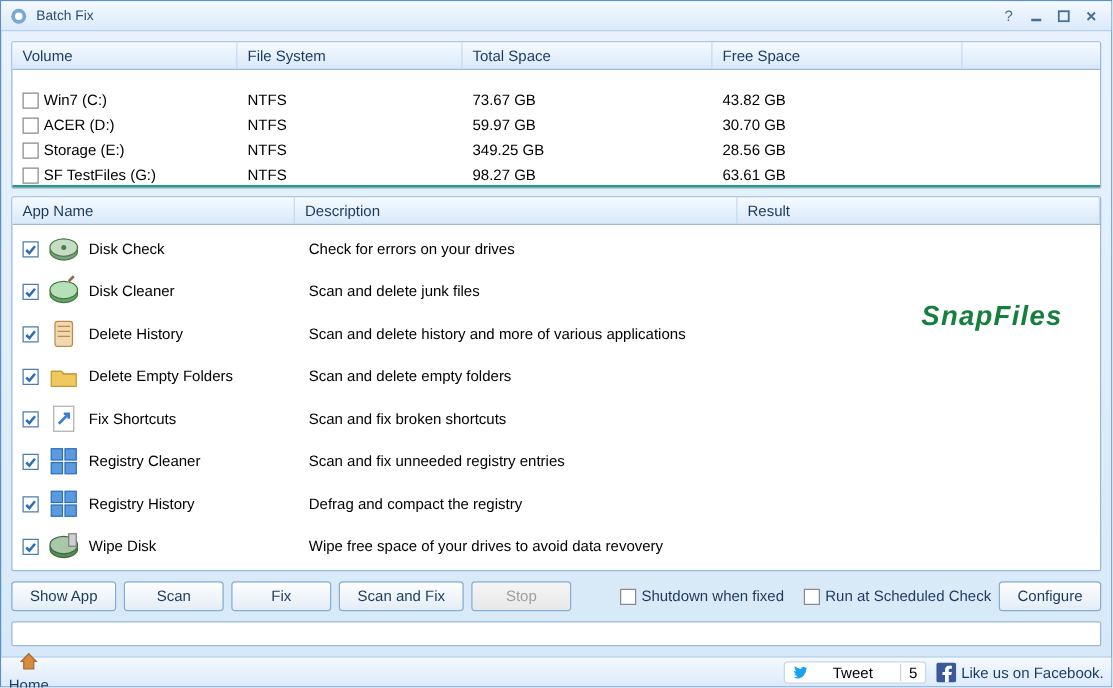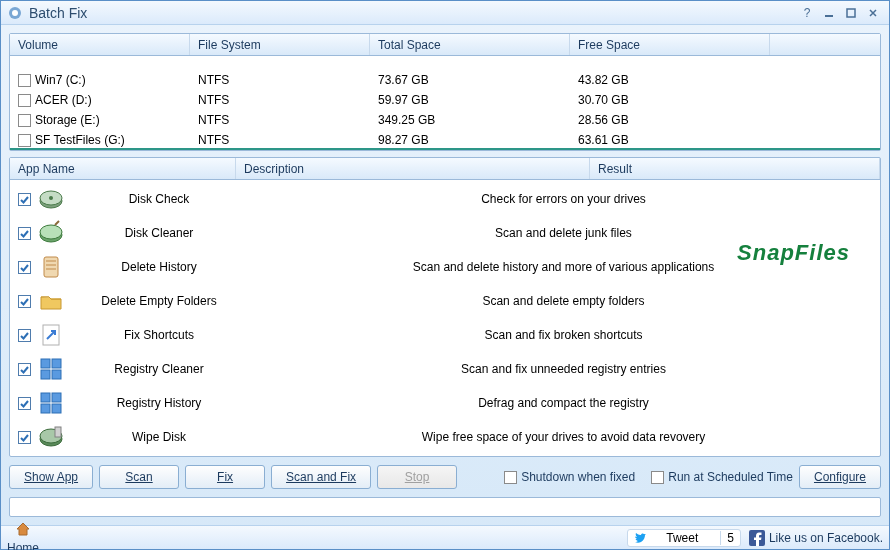--- a/index.html
+++ b/index.html
@@ -2,26 +2,26 @@
 <html><head>
 <meta charset="utf-8">
 <style>
 * { margin: 0; padding: 0; box-sizing: border-box; font-family: "Segoe UI", Tahoma, sans-serif; font-size: 12px; }
 body { width: 890px; height: 550px; overflow: hidden; background: #fff; }
 
 .window { width: 890px; height: 550px; border: 1px solid #5a8fc7; display: flex; flex-direction: column; background: linear-gradient(#eaf3fc, #d6e8f8); }
 
 .titlebar { height: 28px; display: flex; align-items: center; padding: 0 6px; background: linear-gradient(#f4f9fe, #dbeafb); border-bottom: 1px solid #b7d2ed; }
 .titlebar .app-icon { width: 16px; height: 16px; margin-right: 6px; }
-.titlebar .title { flex: 1; color: #2d4d6f; font-size: 14px; }
+.titlebar .title { flex: 1; color: #2d4d6f; font-size: 11px; }
 .titlebar .win-btn { width: 20px; height: 16px; margin-left: 2px; display: flex; align-items: center; justify-content: center; color: #4a6f96; cursor: pointer; }
 
 .content { flex: 1; padding: 8px; display: flex; flex-direction: column; gap: 6px; }
 
-.panel { border: 1px solid #9bb9d9; background: #fff; border-radius: 2px; text-align: center; }
+.panel { border: 1px solid #9bb9d9; background: #fff; border-radius: 2px; }
 
 .col-header { display: flex; background: linear-gradient(#f5faff, #d9e9f9); border-bottom: 1px solid #9bb9d9; height: 22px; align-items: center; }
 .col-header .col { padding: 0 8px; color: #1c3a5e; border-right: 1px solid #c7d9ec; height: 100%; display: flex; align-items: center; }
 
 .vol-row { display: flex; height: 20px; align-items: center; padding: 0 0; }
 .vol-row .col { padding: 0 8px; display: flex; align-items: center; gap: 4px; margin-top: 20px; }
 .vol-check { width: 13px; height: 13px; border: 1px solid #8a8a8a; background: #fff; flex-shrink: 0; }
 
 .volumes-body { padding: 4px 0 8px 0; border-bottom: 2px solid #2d9688; }
 
@@ -29,21 +29,21 @@
 .app-row { display: flex; height: 34px; align-items: center; padding-left: 8px; }
 .app-check { width: 13px; height: 13px; border: 1px solid #4f7cad; background: #fff; display: flex; align-items: center; justify-content: center; flex-shrink: 0; margin-right: 6px; }
 .app-check svg { width: 11px; height: 11px; }
 .app-icon-cell { width: 28px; height: 28px; margin-right: 6px; flex-shrink: 0; display: flex; align-items: center; justify-content: center; }
 .app-name-cell { width: 176px; color: #000; }
 .app-desc-cell { flex: 1; color: #000; }
 
 .watermark { position: absolute; right: 30px; top: 60px; color: #15803d; font-size: 22px; font-weight: bold; font-style: italic; letter-spacing: 1px; pointer-events: none; }
 
 .button-row { display: flex; gap: 6px; align-items: center; padding: 2px 0; }
-.btn { height: 24px; padding: 0 14px; background: linear-gradient(#fefefe, #e3edf7); border: 1px solid #8aaed2; border-radius: 3px; color: #1c3a5e; cursor: pointer; display: flex; align-items: center; justify-content: center; min-width: 80px; text-decoration: underline; }
+.btn { height: 24px; padding: 0 14px; background: linear-gradient(#fefefe, #e3edf7); border: 1px solid #8aaed2; border-radius: 3px; color: #1c3a5e; cursor: pointer; display: flex; align-items: center; justify-content: center; min-width: 80px; }
 .btn.disabled { color: #a0a0a0; background: linear-gradient(#f5f5f5, #e8e8e8); cursor: default; }
 .checkbox-inline { display: flex; align-items: center; gap: 4px; color: #1c3a5e; margin-left: 10px; }
 .checkbox-inline .box { width: 13px; height: 13px; border: 1px solid #8a8a8a; background: #fff; }
 .spacer { flex: 1; }
 
 .progress-bar { height: 20px; border: 1px solid #9bb9d9; background: #fff; border-radius: 2px; }
 
 .statusbar { height: 24px; background: linear-gradient(#f4f9fe, #dbeafb); border-top: 1px solid #b7d2ed; display: flex; align-items: center; padding: 0 6px; gap: 8px; }
 .statusbar .home { display: flex; align-items: center; gap: 4px; color: #1c3a5e; flex-direction: column; }
 .statusbar .spacer { flex: 1; }
@@ -285,21 +285,21 @@
       <button class="btn">Fix</button>
       <button class="btn">Scan and Fix</button>
       <button class="btn disabled">Stop</button>
       <span class="spacer"></span>
       <label class="checkbox-inline">
         <span class="box"></span>
         <span>Shutdown when fixed</span>
       </label>
       <label class="checkbox-inline">
         <span class="box"></span>
-        <span>Run at Scheduled Time</span>
+        <span>Run at Scheduled Check</span>
       </label>
       <button class="btn">Configure</button>
     </div>
 
     <div class="progress-bar"></div>
 
   </div>
 
   <div class="statusbar">
     <span class="home">

